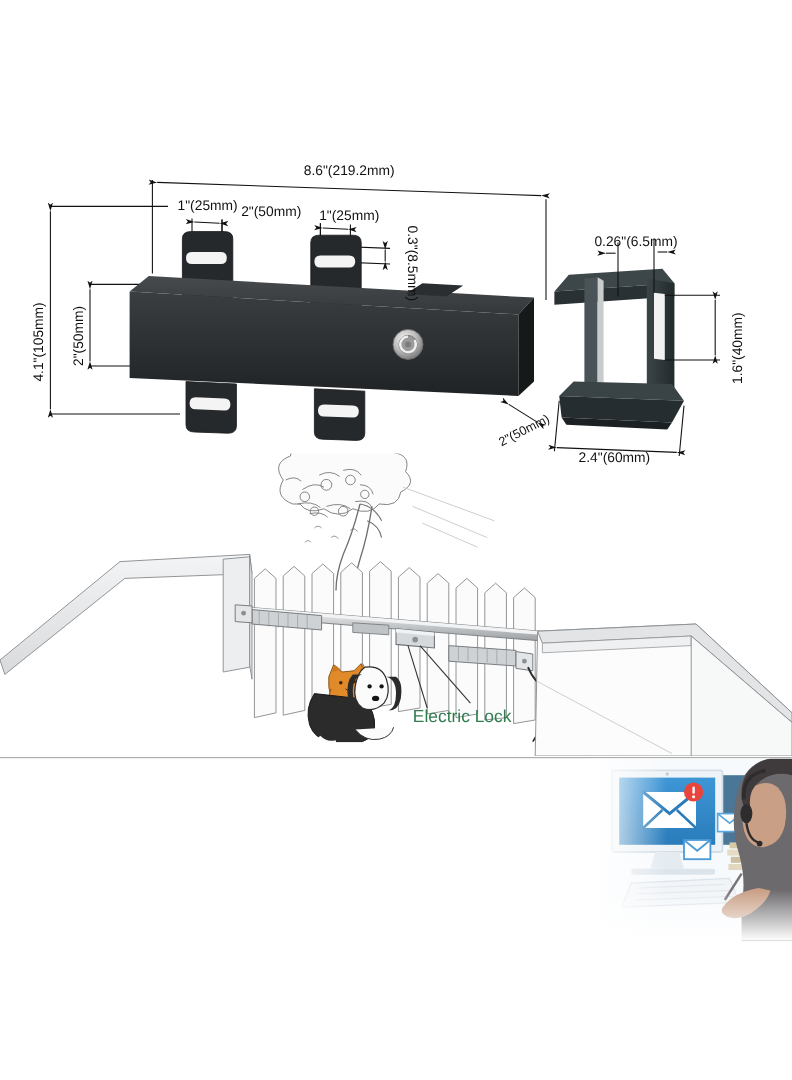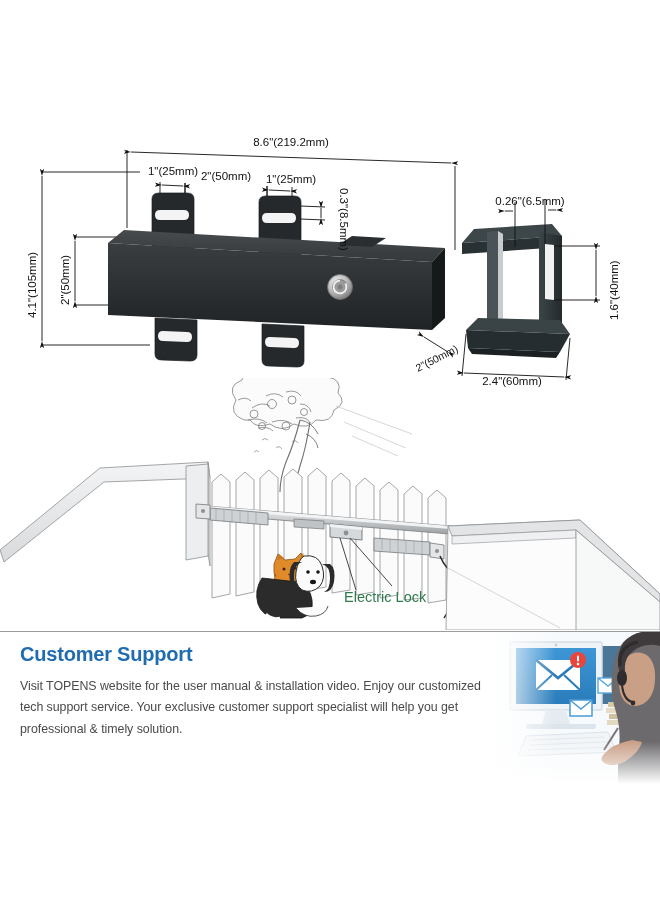--- a/index.html
+++ b/index.html
@@ -429,19 +429,15 @@
 
           <path d="M140,108 q-20,4 -28,14 q-6,6 2,10 q12,4 24,-6 q10,-8 12,-16 Z" fill="#c99f86"></path>
           <path d="M126,96 L112,118" stroke="#7a7276" stroke-width="2" fill="none"></path>
         </g>
 
         <rect x="0" y="0" width="168" height="152" fill="url(#fadeL)"></rect>
         <rect x="0" y="0" width="168" height="152" fill="url(#fadeB)"></rect>
       </svg>
     </div>
 
-    <div id="support-text-block">
-      <h2 id="support-heading">Customer Support</h2>
-      <p id="support-body">Visit TOPENS website for the user manual &amp; installation video. Enjoy our customized tech support service. Your exclusive customer support specialist will help you get professional &amp; timely solution.</p>
-    </div>
   </div>
 
 </div>
 
 </body></html>

